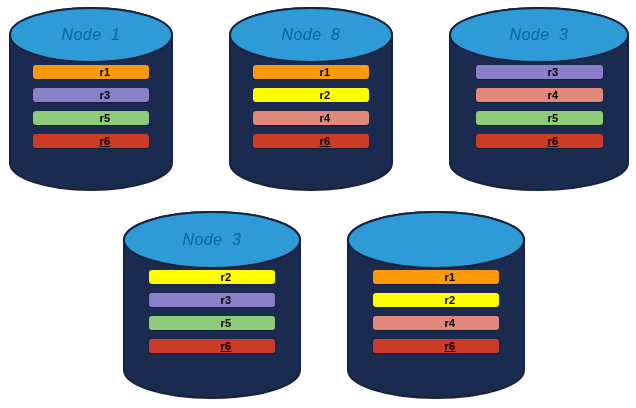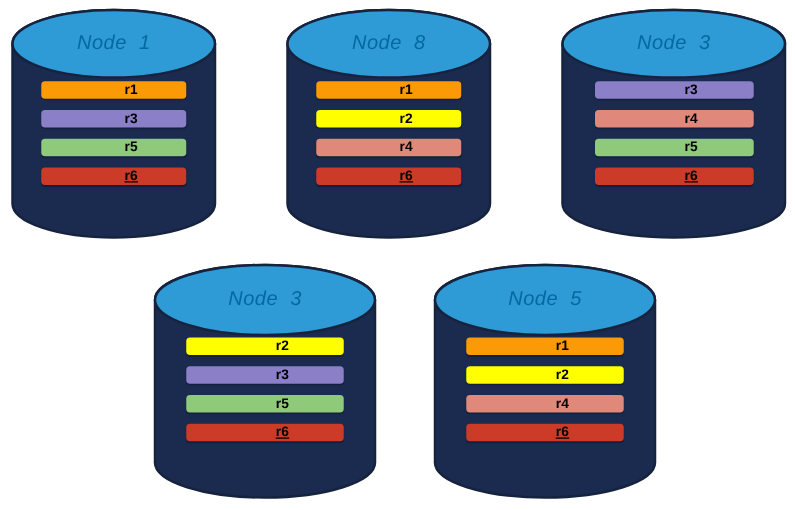--- a/index.html
+++ b/index.html
@@ -164,21 +164,20 @@
         <div class="replica-bar" style="background: rgb(204, 59, 40); width: 126px;">
           <span class="replica-bar-label">r6</span>
         </div>
       </div>
     </div>
     <div class="node" style="left: 346px; top: 210px; width: 180px; height: 190px;">
       <svg class="node-svg" width="180" height="190" viewBox="0 0 180 190">
         <path d="M 2 30 L 2 160 A 88 28 0 0 0 178 160 L 178 30 A 88 28 0 0 0 2 30 Z" fill="#1B2B50" stroke="#16233F" stroke-width="2"></path>
         <ellipse cx="90" cy="30" rx="88" ry="28" fill="#2E9BD6" stroke="#16233F" stroke-width="2"></ellipse>
       </svg>
-      <div class="node-label" style="top: 22px;">Node  5</div>
       <div class="replica-list" style="top: 60px;">
         <div class="replica-bar" style="background: rgb(251, 154, 6); width: 126px;">
           <span class="replica-bar-label">r1</span>
         </div>
         <div class="replica-bar" style="background: rgb(255, 255, 0); width: 126px;">
           <span class="replica-bar-label">r2</span>
         </div>
         <div class="replica-bar" style="background: rgb(224, 136, 122); width: 126px;">
           <span class="replica-bar-label">r4</span>
         </div>

